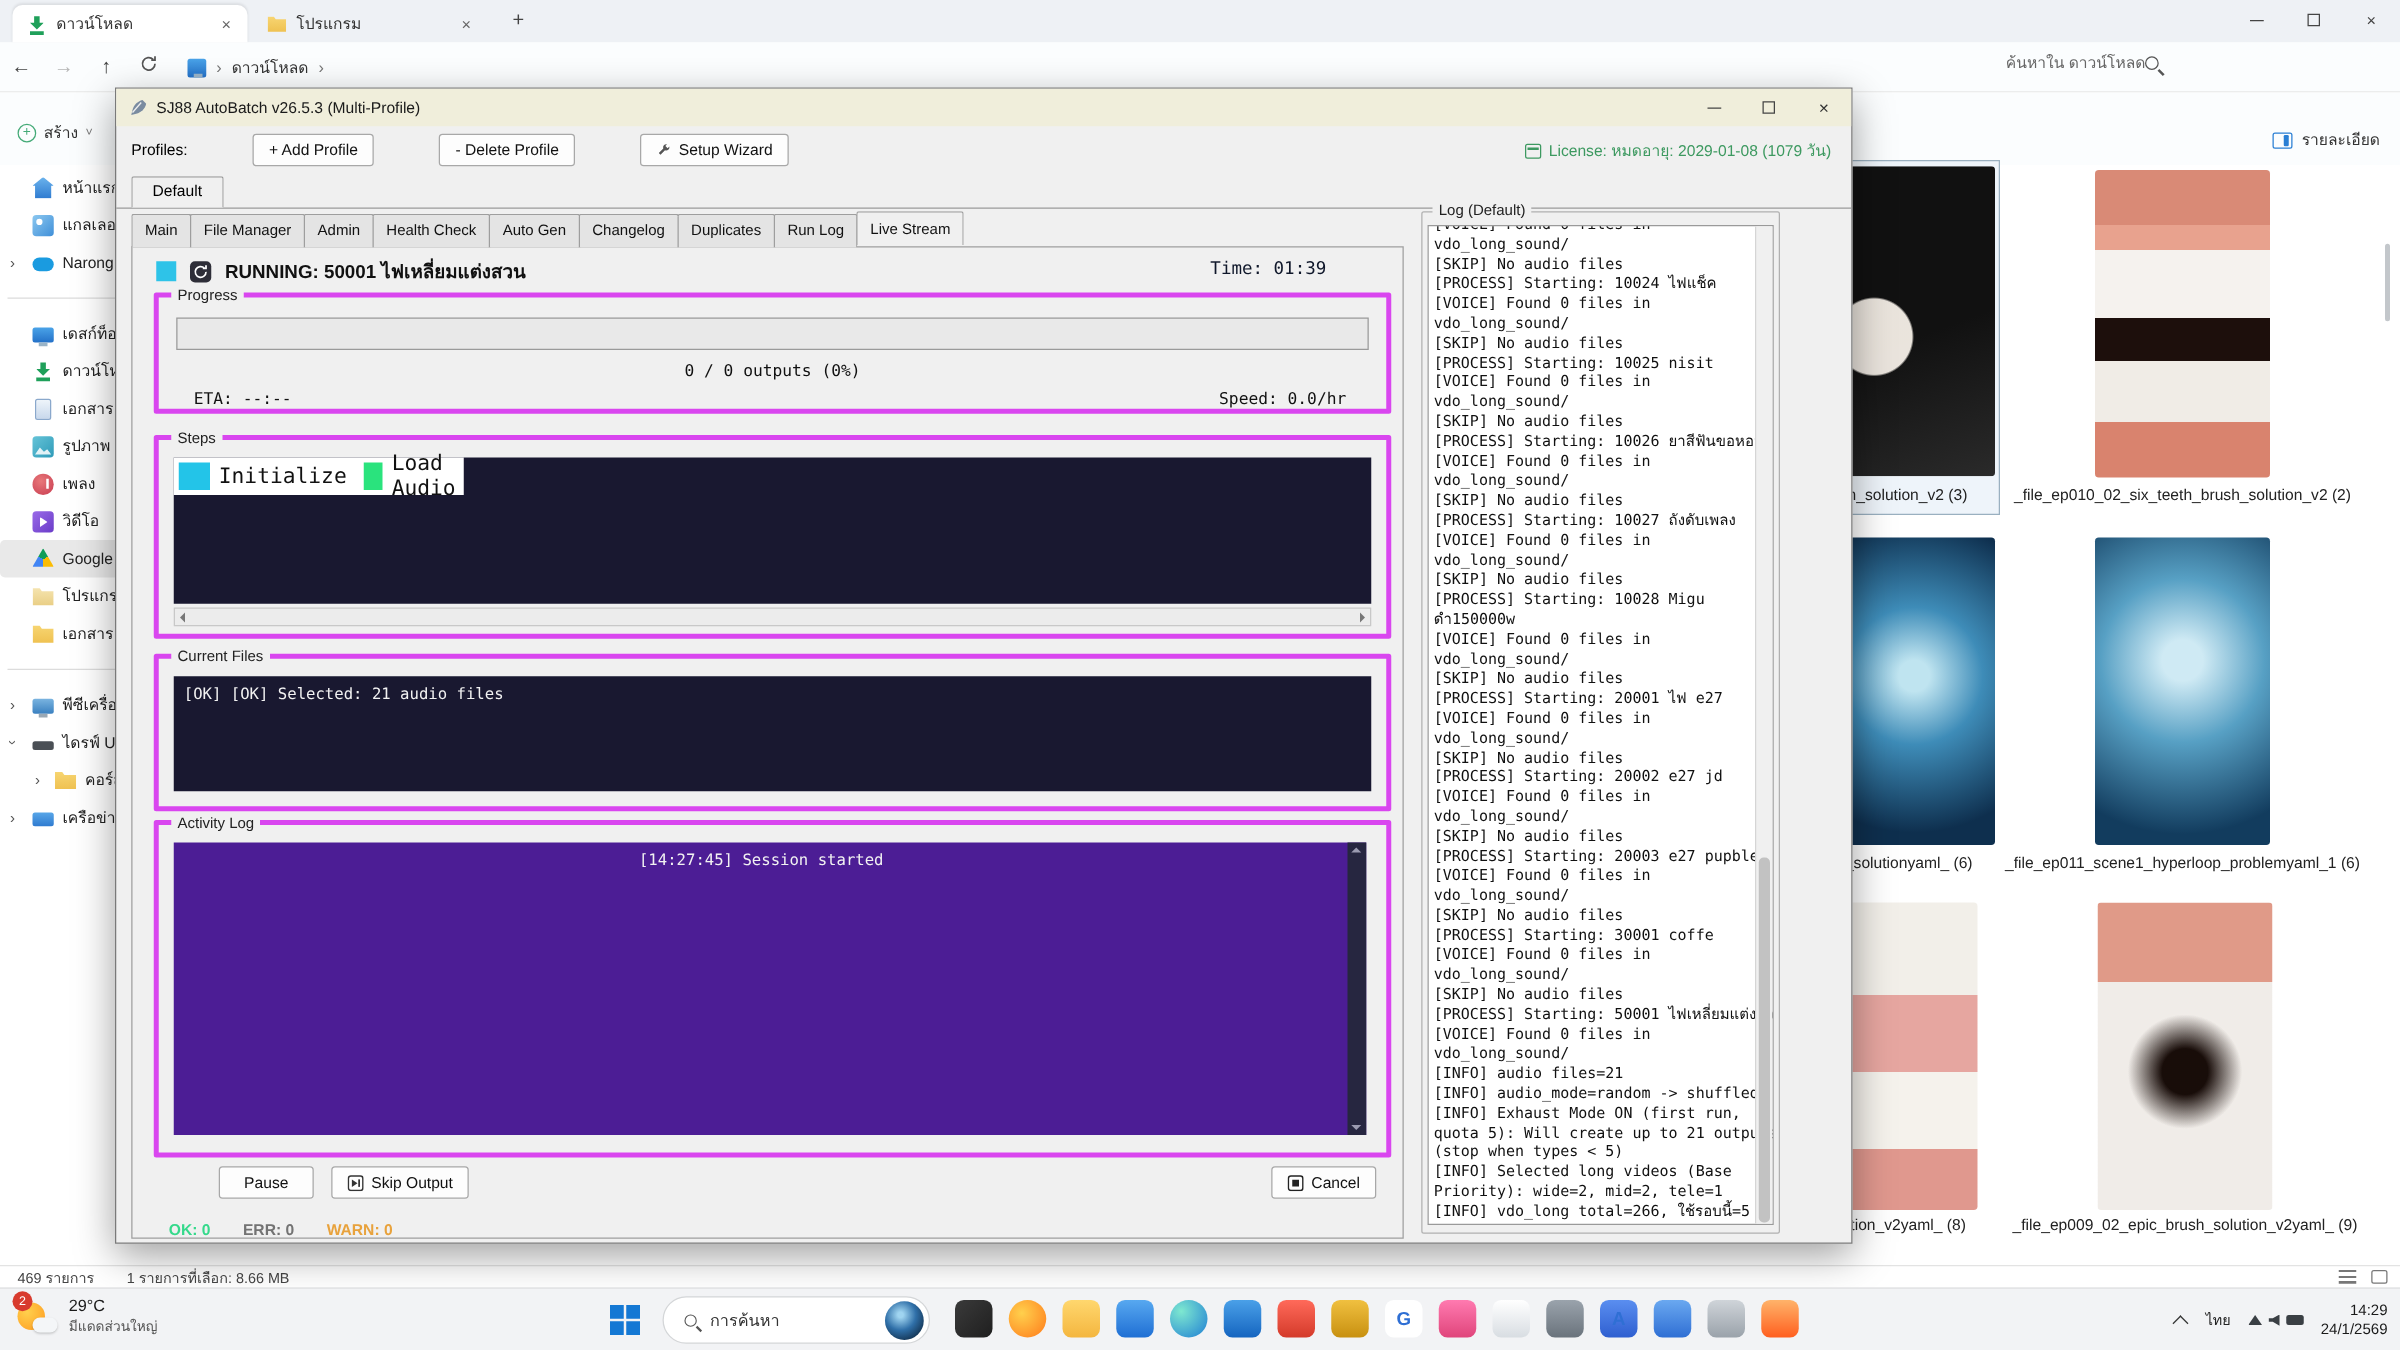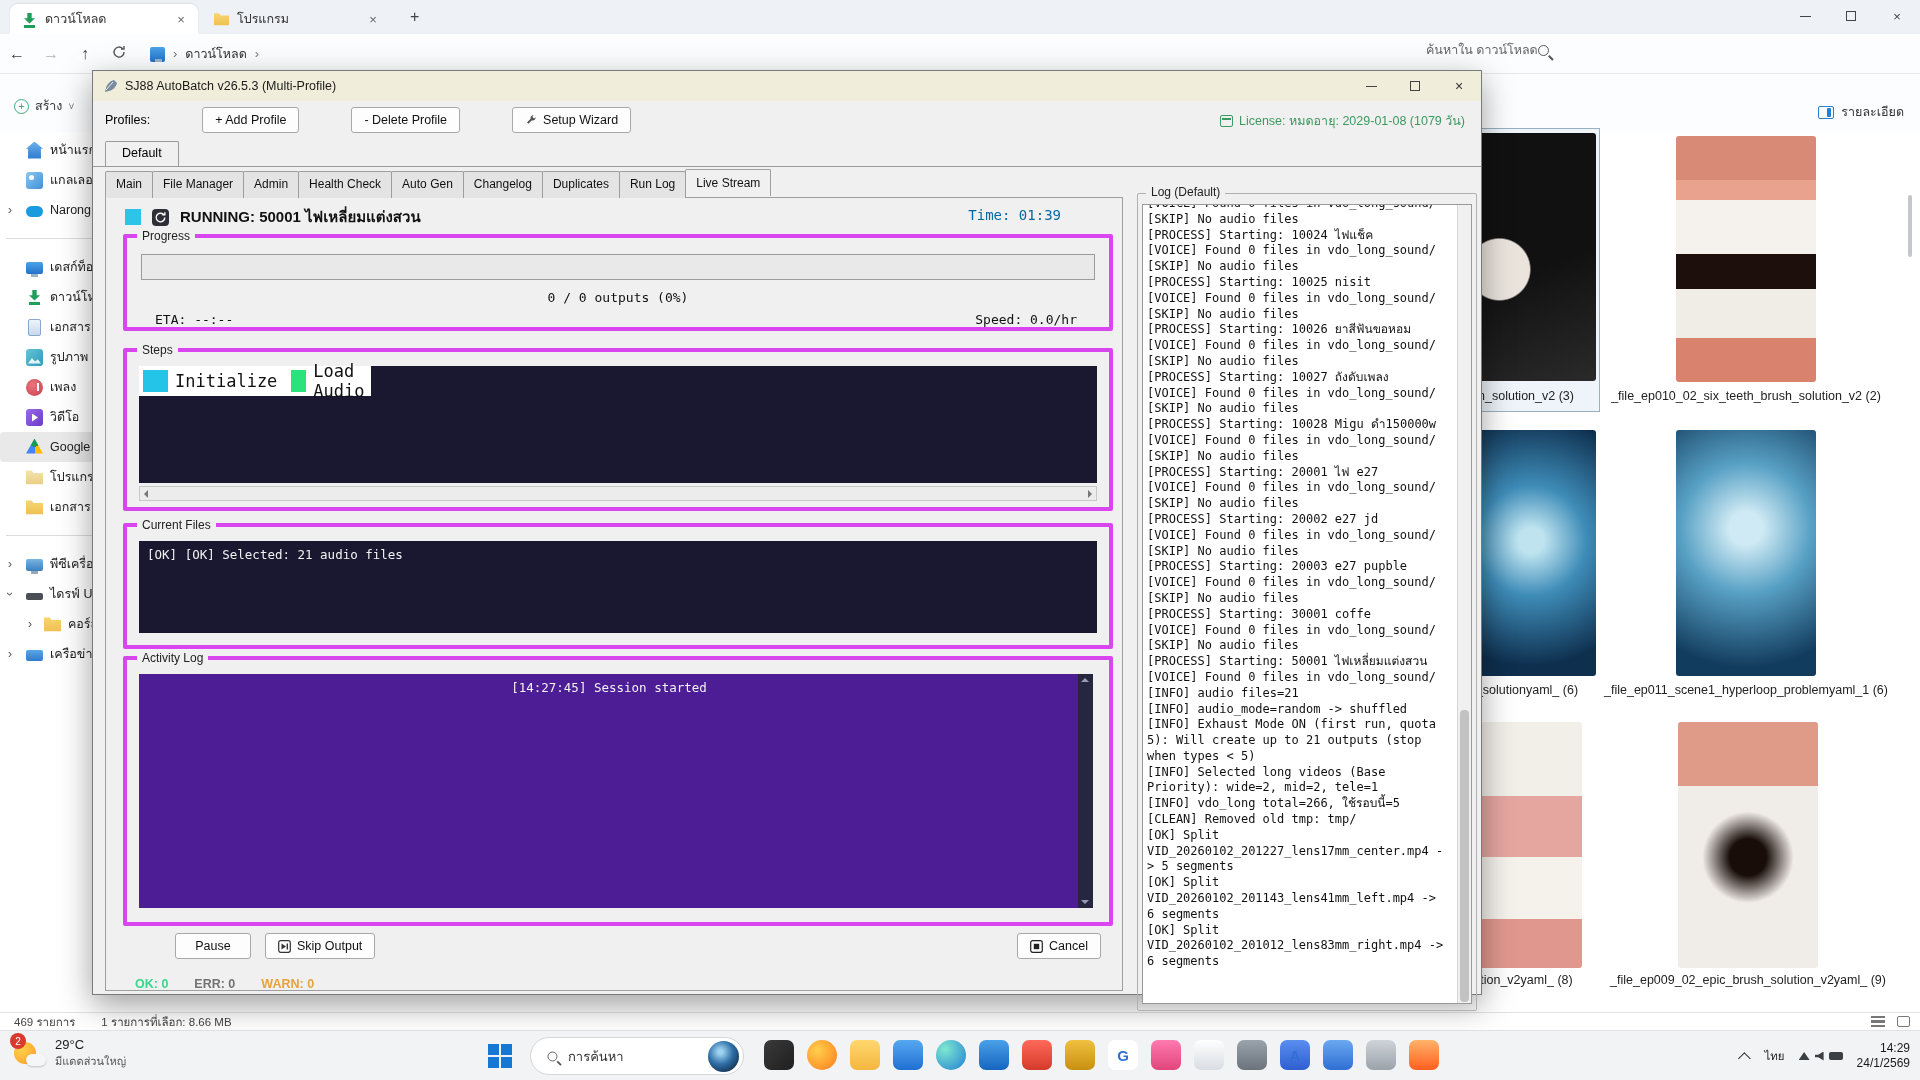--- a/index.html
+++ b/index.html
@@ -16,21 +16,21 @@
   .exp-newtab { font-size:16px; color:#444; padding:0 10px 4px; }
   .exp-caption { position:absolute; top:0; right:0; height:32px; display:flex; }
   .exp-caption > div { width:46px; height:32px; display:flex; align-items:center; justify-content:center; color:#444; font-size:13px; }
   .wb-line { width:11px; height:1px; background:#444; }
   .wb-box  { width:10px; height:10px; border:1px solid #444; }
   .exp-toolbar { position:absolute; top:34px; left:0; right:0; height:40px; background:#fbfdfe; border-bottom:1px solid #e8e8e8; display:flex; align-items:center; font-size:14px; color:#444; }
   .nav-btn { width:34px; text-align:center; font-size:16px; }
   .nav-btn.disabled { color:#b5b5b5; }
   .crumb { display:flex; align-items:center; gap:8px; font-size:12.5px; color:#333; margin-left:14px; }
   .crumb .sep { color:#777; font-size:13px; }
-  .exp-search { position:absolute; right:14px; top:40px; width:480px; display:flex; align-items:center; justify-content:flex-start; font-size:12.5px; color:#666; }
+  .exp-search { position:absolute; right:14px; top:40px; width:480px; display:flex; align-items:center; justify-content:center; font-size:12.5px; color:#666; }
   .mag { width:11px; height:11px; border:1.6px solid #555; border-radius:50%; position:relative; flex:none; }
   .mag::after { content:""; position:absolute; width:6px; height:1.6px; background:#555; transform:rotate(45deg); left:9px; top:11px; }
   .exp-cmdbar { position:absolute; top:74px; left:0; right:0; height:58px; background:#fbfdfe; }
   .cmd-create { position:absolute; left:14px; top:22px; display:flex; align-items:center; gap:6px; font-size:12.5px; color:#333; }
   .plus-circle { width:15px; height:15px; border:1.4px solid #4a7; border-radius:50%; color:#4a7; font-size:11px; line-height:12px; text-align:center; }
   .cmd-details { position:absolute; right:16px; top:28px; display:flex; align-items:center; gap:7px; font-size:12.5px; color:#333; }
   .details-ic { width:16px; height:13px; border:1.4px solid #2a7fd4; border-radius:2px; position:relative; }
   .details-ic::after { content:""; position:absolute; right:2px; top:1px; bottom:1px; width:4px; background:#2a7fd4; border-radius:1px; }
   
   .exp-sidebar { position:absolute; top:135px; left:0; width:100px; bottom:18px; font-size:12.5px; color:#222; overflow:hidden; }
@@ -97,21 +97,21 @@
   .ptab-line { position:absolute; top:95px; left:0; right:0; height:1px; background:#9a9a9a; }
 
   .nb { position:absolute; left:12px; top:126px; width:1018px; height:794px; border:1px solid #9e9e9e; background:#f0f0f0; }
   .nb-tabs { position:absolute; left:12px; top:100px; display:flex; z-index:2; }
   .ntab { border:1px solid #9e9e9e; border-bottom:none; background:#e4e4e4; padding:5px 10px 6px; font-size:12px; color:#111; margin-right:-1px; border-radius:2px 2px 0 0; }
   .ntab.active { background:#f0f0f0; padding-top:6px; position:relative; top:-2px; }
 
   .status-row { position:absolute; left:32px; top:134px; display:flex; align-items:center; gap:10px; z-index:3; }
   .cyansq { width:16px; height:16px; background:#2ec3e8; }
   .running { font-size:15px; font-weight:bold; color:#111; }
-  .time-lbl { position:absolute; right:420px; top:136px; font-family:"DejaVu Sans Mono",monospace; font-size:14px; color:#0369a1; z-index:3; }
+  .time-lbl { position:absolute; right:420px; top:136px; font-family:"DejaVu Sans Mono",monospace; font-size:14px; color:#0f172a; z-index:3; }
 
   .group { position:absolute; border:4px solid #d946ef; border-radius:2px; }
   .group > .glabel { position:absolute; top:-9px; left:10px; background:#f0f0f0; padding:0 5px; font-size:12px; color:#222; }
   .g-progress { left:30px; top:163px; width:990px; height:97px; }
   .pbar { position:absolute; left:14px; right:14px; top:16px; height:26px; background:#e9e9e9; border:1px solid #9a9a9a; }
   .pouts { position:absolute; left:0; right:0; top:52px; text-align:center; font-family:"DejaVu Sans Mono",monospace; font-size:13px; color:#111; }
   .peta { position:absolute; left:28px; top:74px; font-family:"DejaVu Sans Mono",monospace; font-size:13px; color:#111; }
   .pspeed { position:absolute; right:32px; top:74px; font-family:"DejaVu Sans Mono",monospace; font-size:13px; color:#111; }
   .g-steps { left:30px; top:277px; width:990px; height:163px; }
   .steps-dark { position:absolute; left:12px; right:12px; top:14px; height:117px; background:#191830; }
@@ -130,21 +130,21 @@
   .act-sb { position:absolute; right:0; top:0; bottom:0; width:15px; background:#262640; }
   .act-sb .a { position:absolute; left:3px; width:0; height:0; border:4.5px solid transparent; }
   .act-sb .a.up { top:4px; border-bottom-color:#9a9ab0; border-top:none; }
   .act-sb .a.dn { bottom:4px; border-top-color:#9a9ab0; border-bottom:none; }
   .controls { position:absolute; left:30px; top:862px; width:990px; height:34px; }
   .ctl-pause { position:absolute; left:12px; top:0; width:76px; justify-content:center; }
   .ctl-skip { position:absolute; left:102px; top:0; }
   .ctl-cancel { position:absolute; right:12px; top:0; }
   .counters { position:absolute; left:42px; top:906px; display:flex; gap:26px; font-size:12.5px; font-weight:bold; }
 
-  .g-log { left:1044px; top:98px; width:340px; height:818px; border:1px solid #b0b0b0;margin-top:24px; }
+  .g-log { left:1044px; top:98px; width:287px; height:818px; border:1px solid #b0b0b0; }
   .g-log > .glabel { position:absolute; top:-9px; left:8px; background:#f0f0f0; padding:0 5px; font-size:12px; color:#222; }
   .logbox { position:absolute; inset:10px 4px 6px 4px; background:#fff; border:1px solid #9a9a9a; overflow:hidden; display:flex; }
   .logtext { width:302px; margin-top:-9px; padding:0 0 0 4px; font-family:"DejaVu Sans Mono",monospace; font-size:12px; line-height:15.8px; color:#111; white-space:pre-wrap; overflow-wrap:break-word; }
   .log-sb { position:absolute; right:0; top:0; bottom:0; width:14px; background:#f0f0f0; border-left:1px solid #d5d5d5; }
   .log-thumb { position:absolute; left:2px; width:9px; top:505px; height:292px; background:#c2c2c2; border-radius:4px; }
 
   
   .taskbar { position:absolute; left:0; right:0; bottom:0; height:50px; background:rgba(242,244,246,.96); border-top:1px solid rgba(0,0,0,.08); }
   .weather { position:absolute; left:12px; top:5px; display:flex; gap:9px; align-items:center; }
   .wicon { width:34px; height:34px; position:relative; }

